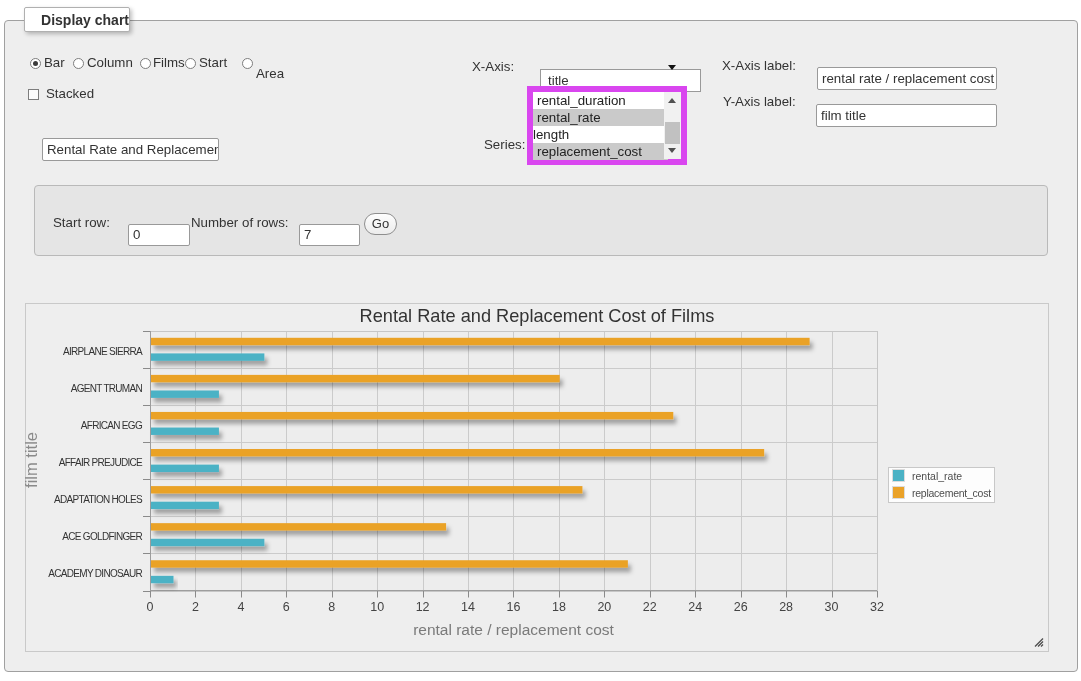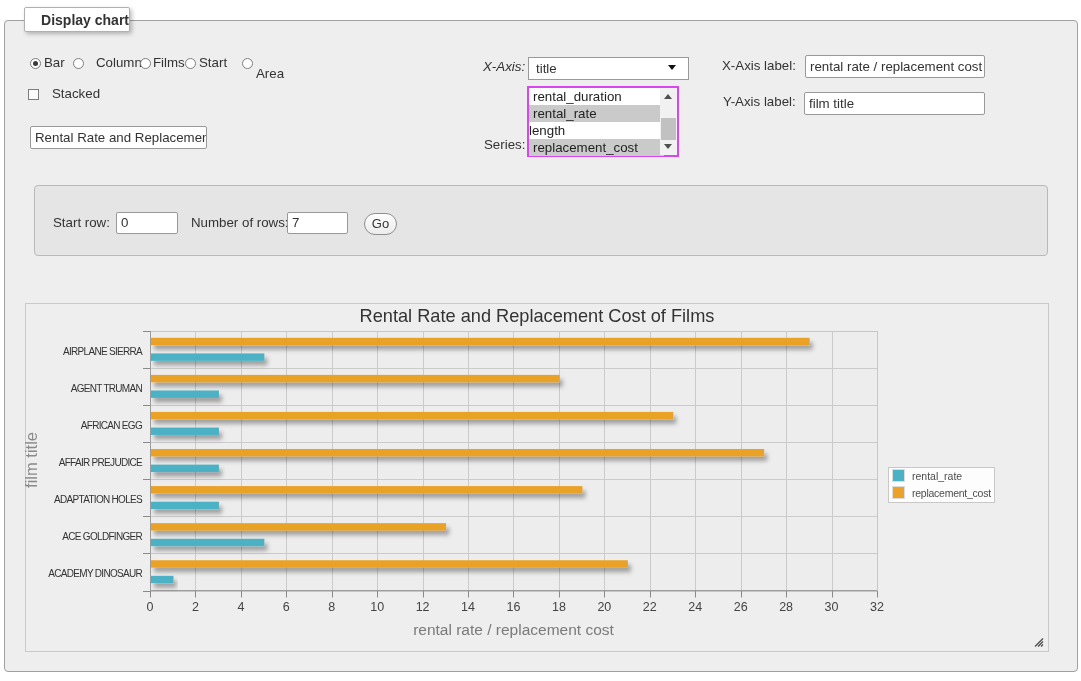--- a/index.html
+++ b/index.html
@@ -2,58 +2,58 @@
 <html><head>
 <meta charset="utf-8">
 <style>
   html,body{margin:0;padding:0;background:#fff;}
   *{box-sizing:content-box;}
   body{font-family:"Liberation Sans",sans-serif;}
   #stage{position:relative;width:1081px;height:681px;overflow:hidden;}
   .abs{position:absolute;}
   .lbl{font-size:13.3px;line-height:16px;color:#333;white-space:nowrap;}
   .inp{position:absolute;background:#fff;border:1px solid #999;border-radius:2px;font-size:13.3px;color:#333;
-       font-family:"Liberation Sans",sans-serif;padding:0 0 0 4px;margin:0;
+       font-family:"Liberation Sans",sans-serif;padding:0 0 0 4px;margin:12px;
        white-space:nowrap;overflow:hidden;line-height:21px;}
   .radio{position:absolute;width:9px;height:9px;border:1px solid #7d7d7d;border-radius:50%;background:#fff;}
   .radio.on::after{content:"";position:absolute;left:2px;top:2px;width:5px;height:5px;border-radius:50%;background:#3a3a3a;}
   .chk{position:absolute;width:9px;height:9px;border:1px solid #7d7d7d;background:#fcfcfc;}
 </style>
 </head>
 <body>
 <div id="stage">
 
   <div class="abs" id="fieldset" style="left:4px;top:20px;width:1072px;height:650px;background:#eeeeee;border:1px solid #a0a0a0;border-radius:4px;"></div>
 
   <div class="abs" id="legendbox" style="left:24px;top:7px;width:104px;height:23px;background:#fff;border:1px solid #b0b0b0;border-radius:2px;box-shadow:2px 2px 4px rgba(0,0,0,0.25);">
     <div style="font-size:14px;font-weight:bold;color:#333;text-align:right;line-height:25px;">Display chart</div>
   </div>
 
   <div class="radio on" style="left:30px;top:58px;"></div>
   <div class="lbl abs" style="left:44px;top:55px;">Bar</div>
   <div class="radio" style="left:73px;top:58px;"></div>
-  <div class="lbl abs" style="left:87px;top:55px;margin-left:9px;">Column</div>
+  <div class="lbl abs" style="left:87px;top:55px;">Column</div>
   <div class="radio" style="left:140px;top:58px;"></div>
   <div class="lbl abs" style="left:153px;top:55px;">Films</div>
   <div class="radio" style="left:185px;top:58px;"></div>
   <div class="lbl abs" style="left:199px;top:55px;">Start</div>
   <div class="radio" style="left:242px;top:58px;"></div>
   <div class="lbl abs" style="left:256px;top:66px;">Area</div>
 
   <div class="chk" style="left:28px;top:89px;"></div>
-  <div class="lbl abs" style="left:52px;top:86px;">Stacked</div>
+  <div class="lbl abs" style="left:46px;top:86px;">Stacked</div>
 
   <div class="inp" style="left:30px;top:126px;width:171px;height:21px;">Rental Rate and Replacement Cost of Films</div>
 
-  <div class="lbl abs" style="left:483px;top:59px;font-style:italic;">X-Axis:</div>
+  <div class="lbl abs" style="left:472px;top:59px;">X-Axis:</div>
   <div class="inp" style="left:528px;top:57px;width:152px;height:21px;padding-left:7px;border-radius:0;">title</div>
   <div class="abs" style="left:668px;top:65px;width:0;height:0;border-left:4px solid transparent;border-right:4px solid transparent;border-top:5px solid #111;"></div>
 
   <div class="lbl abs" style="left:484px;top:137px;">Series:</div>
-  <div class="abs" id="listbox" style="left:527px;top:86px;width:148px;height:67px;background:#fff;border:2px solid #d946ef;font-size:13.3px;color:#222;">
+  <div class="abs" id="listbox" style="left:527px;top:86px;width:148px;height:67px;background:#fff;border:6px solid #d946ef;font-size:13.3px;color:#222;">
     <div style="position:absolute;left:0;top:0;width:131px;height:17px;line-height:17px;padding-left:4px;">rental_duration</div>
     <div style="position:absolute;left:0;top:17px;width:131px;height:17px;line-height:17px;padding-left:4px;background:#cacaca;">rental_rate</div>
     <div style="position:absolute;left:0;top:34px;width:131px;height:17px;line-height:17px;padding-left:0;">length</div>
     <div style="position:absolute;left:0;top:51px;width:131px;height:17px;line-height:17px;padding-left:4px;background:#cacaca;">replacement_cost</div>
 
     <div style="position:absolute;right:0;top:0;width:17px;height:67px;background:#f1f1f1;">
       <div style="position:absolute;left:4px;top:6px;width:0;height:0;border-left:4px solid transparent;border-right:4px solid transparent;border-bottom:5px solid #505050;"></div>
       <div style="position:absolute;left:1px;top:30px;width:15px;height:22px;background:#c1c1c1;"></div>
       <div style="position:absolute;left:4px;top:56px;width:0;height:0;border-left:4px solid transparent;border-right:4px solid transparent;border-top:5px solid #505050;"></div>
     </div>

